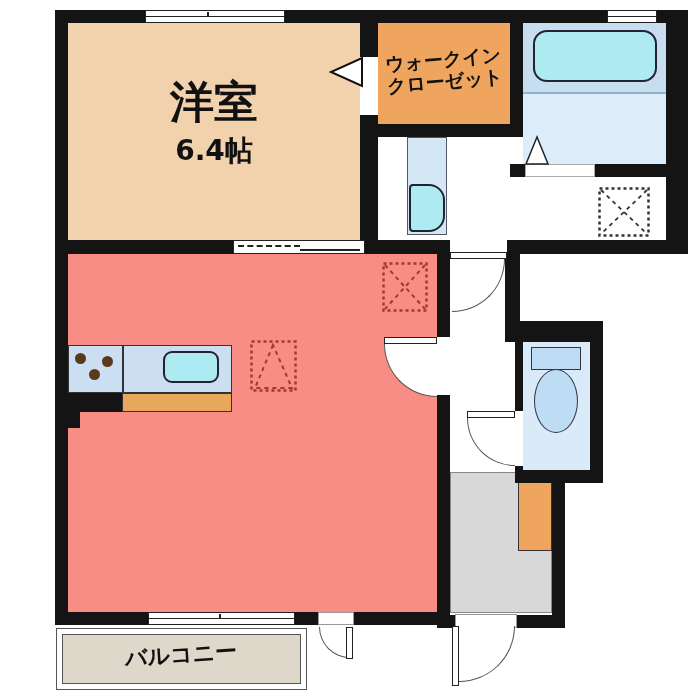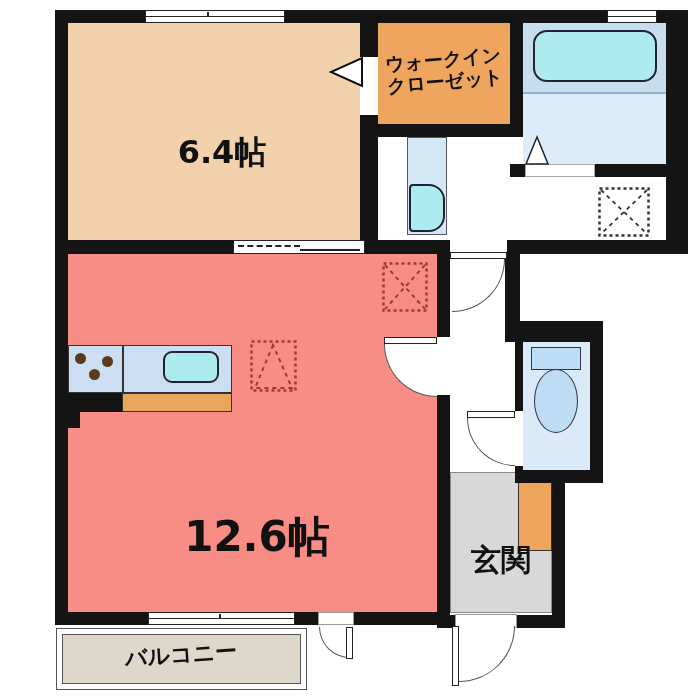--- a/index.html
+++ b/index.html
@@ -144,26 +144,25 @@
   <div class="leaf" style="left:467px;top:411px;width:48px;height:7px;"></div>
 
   <div class="open" style="left:318px;top:612px;width:36px;height:13px;border:1px solid #999;"></div>
   <div class="arc arc-tr" style="left:319px;top:627px;width:31px;height:31px;"></div>
   <div class="leaf" style="left:346px;top:627px;width:7px;height:32px;"></div>
 
   <div class="open" style="left:455px;top:614px;width:62px;height:14px;border:1px solid #999;"></div>
   <div class="arc arc-tl" style="left:459px;top:626px;width:56px;height:56px;"></div>
   <div class="leaf" style="left:452px;top:626px;width:7px;height:60px;"></div>
 
-  <div class="label" style="left:76px;top:134px;width:292px;font-size:32px;">6.4帖</div>
+  <div class="label" style="left:68px;top:76px;width:292px;font-size:44px;">洋室</div>
+  <div class="label" style="left:68px;top:134px;width:292px;font-size:28px;">6.4帖</div>
 
   <div class="label" style="left:374px;top:48px;width:140px;font-size:19px;transform:rotate(-5deg);">
     <span style="display:block;">ウォークイン</span>
     <span style="display:block;">クローゼット</span>
   </div>
 
-  <div class="label" style="left:87px;top:512px;width:340px;font-size:42px;">12.6帖</div>
 
-  <div class="label" style="left:448px;top:542px;width:106px;font-size:30px;">玄関</div>
 
   <div class="label" style="left:66px;top:642px;width:230px;font-size:22px;transform:rotate(-4deg);">バルコニー</div>
 
 </div>
 
 </body></html>

